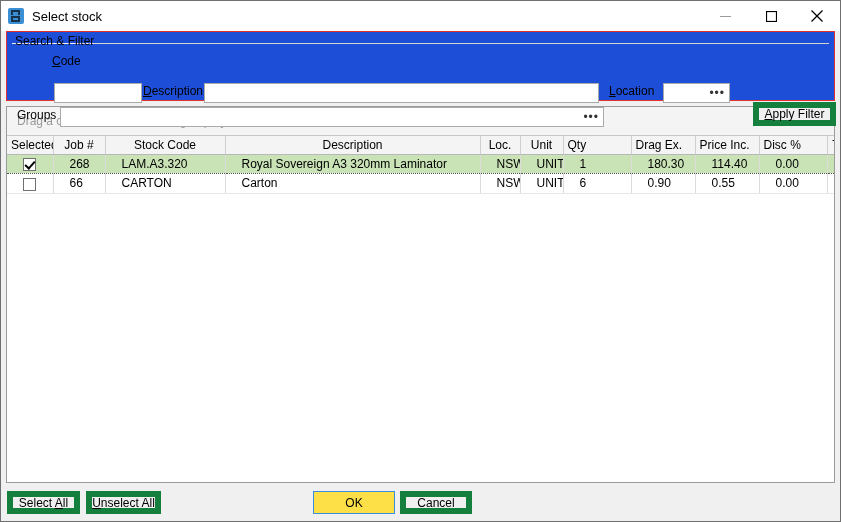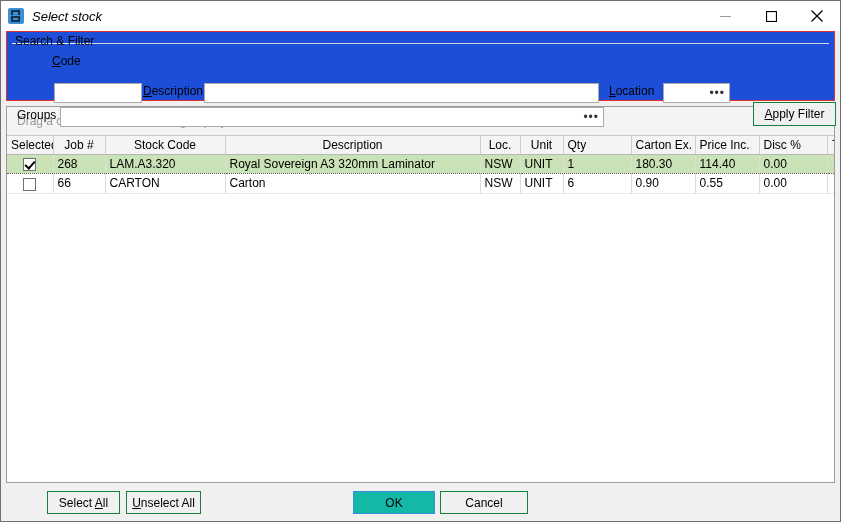--- a/index.html
+++ b/index.html
@@ -27,21 +27,20 @@
     flex-direction: column;
   }
   
   .titlebar {
     height: 30px;
     background: #ffffff;
     display: flex;
     align-items: center;
     flex: 0 0 auto;
     position: relative;
-    font-style: italic;
   }
   .title-icon {
     width: 16px; height: 16px;
     margin-left: 7px;
     background: #3b8fd4;
     border-radius: 2px;
     position: relative;
     flex: 0 0 auto;
   }
   .title-icon::before {
@@ -140,35 +139,35 @@
   }
   .ellipsis-btn {
     margin-left: auto;
     font-size: 12px;
     color: #333;
     letter-spacing: 1px;
     line-height: 10px;
   }
   .btn {
     background: #f0f0f0;
-    border: 1px solid #15803d;
+    border: 6px solid #15803d;
     box-sizing: border-box;
     font-size: 12px;
     font-family: "Liberation Sans", sans-serif;
     color: #000;
     display: flex;
     align-items: center;
     justify-content: center;
     height: 23px;
     white-space: nowrap;
   }
   .btn u { text-decoration: underline; }
   .btn.focus {
     border: 1px solid #3a8ddb;
-    background: #14b8a6;
+    background: #fde047;
   }
 
   
   .grid-wrap {
     margin: 5px 5px 0 5px;
     border: 1px solid #9c9c9c;
     box-sizing: border-box;
     background: #ffffff;
     flex: 1 1 auto;
     display: flex;
@@ -201,21 +200,21 @@
     padding: 2px 4px;
     height: 17px;
     box-sizing: border-box;
     color: #000;
     white-space: nowrap;
     overflow: hidden;
   }
   table.grid td {
     border-right: 1px solid #dcdcdc;
     border-bottom: 1px solid #e8e8e8;
-    padding: 2px 4px;
+    padding: 2px 16px;
     height: 19px;
     box-sizing: border-box;
     white-space: nowrap;
     overflow: hidden;
     color: #000;
     margin-left: 48px;
   }
   table.grid th.num, table.grid td.num { text-align: left; }
   table.grid th.ctr, table.grid td.ctr { text-align: center; }
   tr.selected td {
@@ -245,21 +244,20 @@
     flex: 1 1 auto;
     background: #ffffff;
   }
 
   
   .bottom-bar {
     flex: 0 0 auto;
     height: 38px;
     background: #f0f0f0;
     position: relative;
-    margin-left: 40px;
   }
   .bottom-bar .btn { position: absolute; }
 </style>
 </head>
 <body>
 
 <div class="window">
 
   <div class="titlebar">
     <div class="title-icon"></div>
@@ -344,21 +342,21 @@
       </colgroup>
       <thead>
         <tr>
           <th class="ctr">Selected</th>
           <th>Job #</th>
           <th>Stock Code</th>
           <th>Description</th>
           <th>Loc.</th>
           <th>Unit</th>
           <th class="num">Qty</th>
-          <th class="num">Carton Ex.</th>
+          <th class="num">Drag Ex.</th>
           <th class="num">Price Inc.</th>
           <th class="num">Disc %</th>
           <th>Tax</th>
         </tr>
       </thead>
       <tbody>
         <tr class="selected">
           <td class="ctr"><span class="chk checked"></span></td>
           <td>268</td>
           <td>LAM.A3.320</td>
@@ -392,18 +390,18 @@
   <div class="bottom-bar">
     <div class="btn" style="left:6px; top:8px; width:73px;">
       <span><span>Select </span><u>A</u><span>ll</span></span>
     </div>
     <div class="btn" style="left:85px; top:8px; width:75px;">
       <span><u>U</u><span>nselect All</span></span>
     </div>
     <div class="btn focus" style="left:312px; top:8px; width:82px;">
       <span>OK</span>
     </div>
-    <div class="btn" style="left:399px; top:8px; width:88px;">
+    <div class="btn" style="left:399px; top:8px; width:72px;">
       <span>Cancel</span>
     </div>
   </div>
 
 </div>
 
 </body></html>

